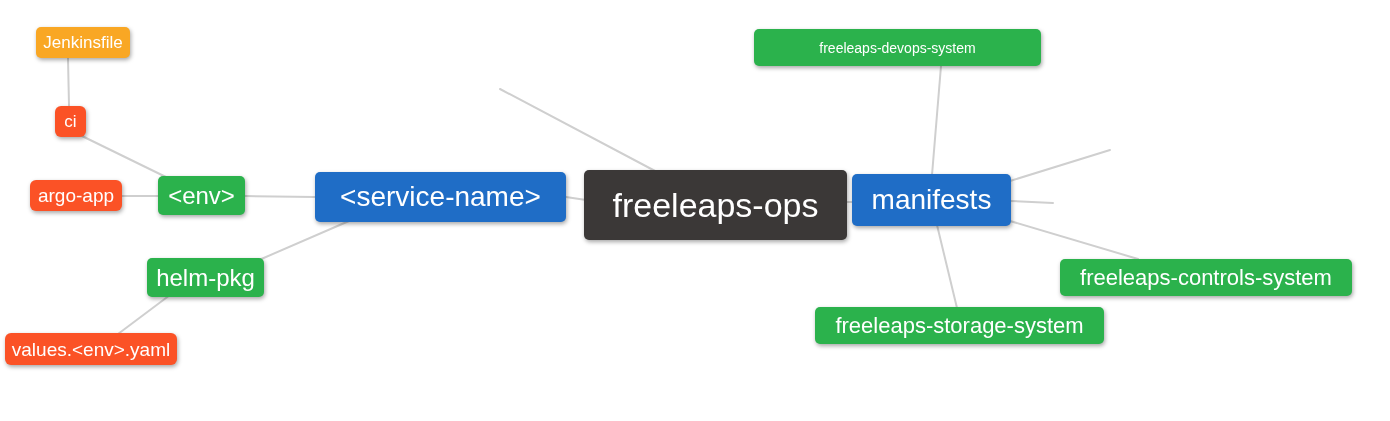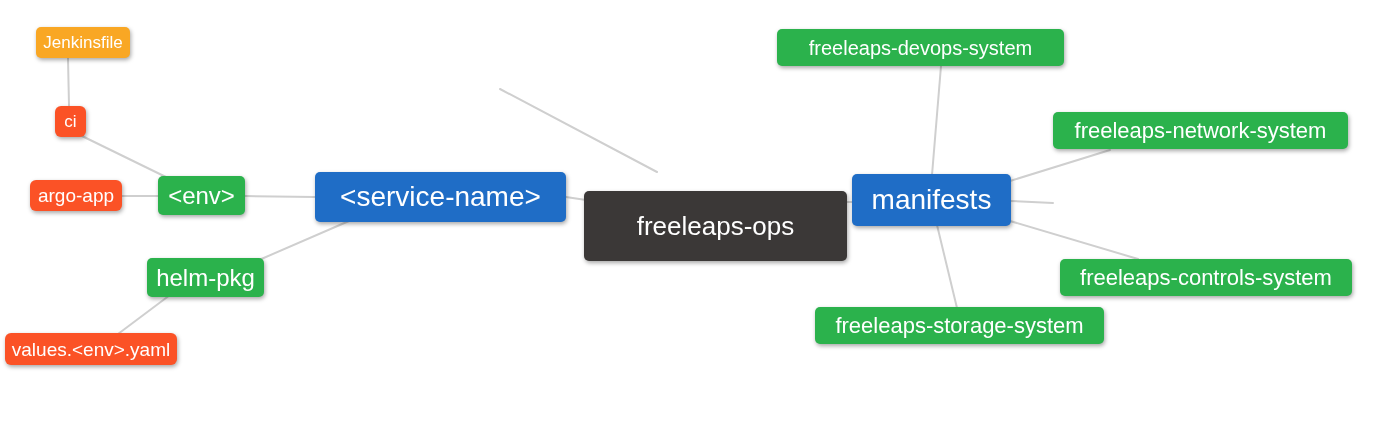--- a/index.html
+++ b/index.html
@@ -63,41 +63,40 @@
     <line x1="500" y1="89" x2="657" y2="172"></line>
     <line x1="566" y1="197" x2="586" y2="200"></line>
     <line x1="846" y1="202" x2="854" y2="202"></line>
     <line x1="932" y1="175" x2="941" y2="66"></line>
     <line x1="1010" y1="181" x2="1110" y2="150"></line>
     <line x1="1010" y1="201" x2="1053" y2="203"></line>
     <line x1="1010" y1="221" x2="1138" y2="259"></line>
     <line x1="937" y1="225" x2="957" y2="308"></line>
   </svg>
 
-  <div class="node lvl0" style="left:584px; top:170px; width:263px; height:70px; font-size:26px;margin-top:21px;">freeleaps-ops</div>
+  <div class="node lvl0" style="left:584px; top:170px; width:263px; height:70px; font-size:34px;">freeleaps-ops</div>
 
 
   <div class="node lvl1" style="left:315px; top:172px; width:251px; height:50px; font-size:28px;">&lt;service-name&gt;</div>
 
   <div class="node lvl1" style="left:852px; top:174px; width:159px; height:52px; font-size:28px;">manifests</div>
 
   <div class="node lvl2" style="left:158px; top:176px; width:87px; height:39px; font-size:24px;">&lt;env&gt;</div>
 
   <div class="node lvl2" style="left:147px; top:258px; width:117px; height:39px; font-size:24px;">helm-pkg</div>
 
   <div class="node lvl3" style="left:55px; top:106px; width:31px; height:31px; font-size:17px;">ci</div>
 
   <div class="node lvl3" style="left:30px; top:180px; width:92px; height:31px; font-size:19px;">argo-app</div>
 
   <div class="node lvl3" style="left:5px; top:333px; width:172px; height:32px; font-size:19px;text-align:right;">values.&lt;env&gt;.yaml</div>
 
   <div class="node lvl4" style="left:20px; top:27px; width:94px; height:31px; font-size:17px;margin-left:16px;">Jenkinsfile</div>
 
-  <div class="node lvl2" style="left:777px; top:29px; width:287px; height:37px; font-size:20px;">freeleaps-devops-system</div>
+  <div class="node lvl2" style="left:754px; top:29px; width:287px; height:37px; font-size:14px;">freeleaps-devops-system</div>
 
-  <div class="node lvl2" style="left:1053px; top:112px; width:295px; height:37px; font-size:22px;">freeleaps-network-system</div>
 
 
   <div class="node lvl2" style="left:1060px; top:259px; width:292px; height:37px; font-size:22px;">freeleaps-controls-system</div>
 
   <div class="node lvl2" style="left:815px; top:307px; width:289px; height:37px; font-size:22px;">freeleaps-storage-system</div>
 
 </div>
 
 </body></html>

